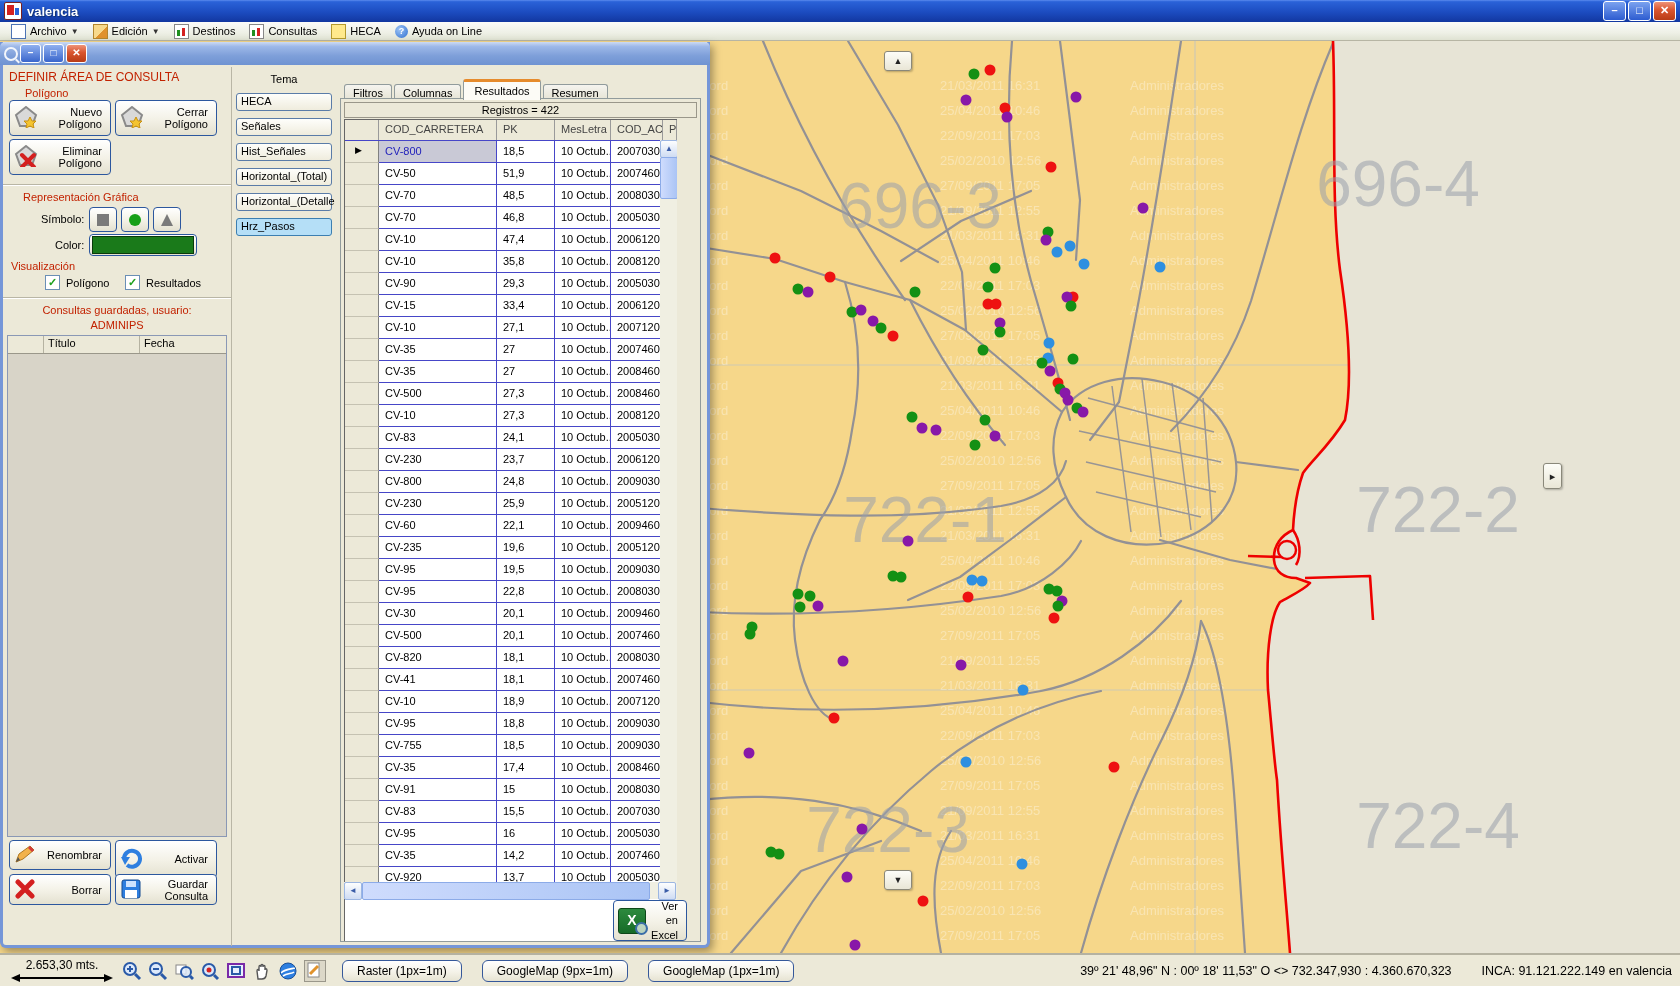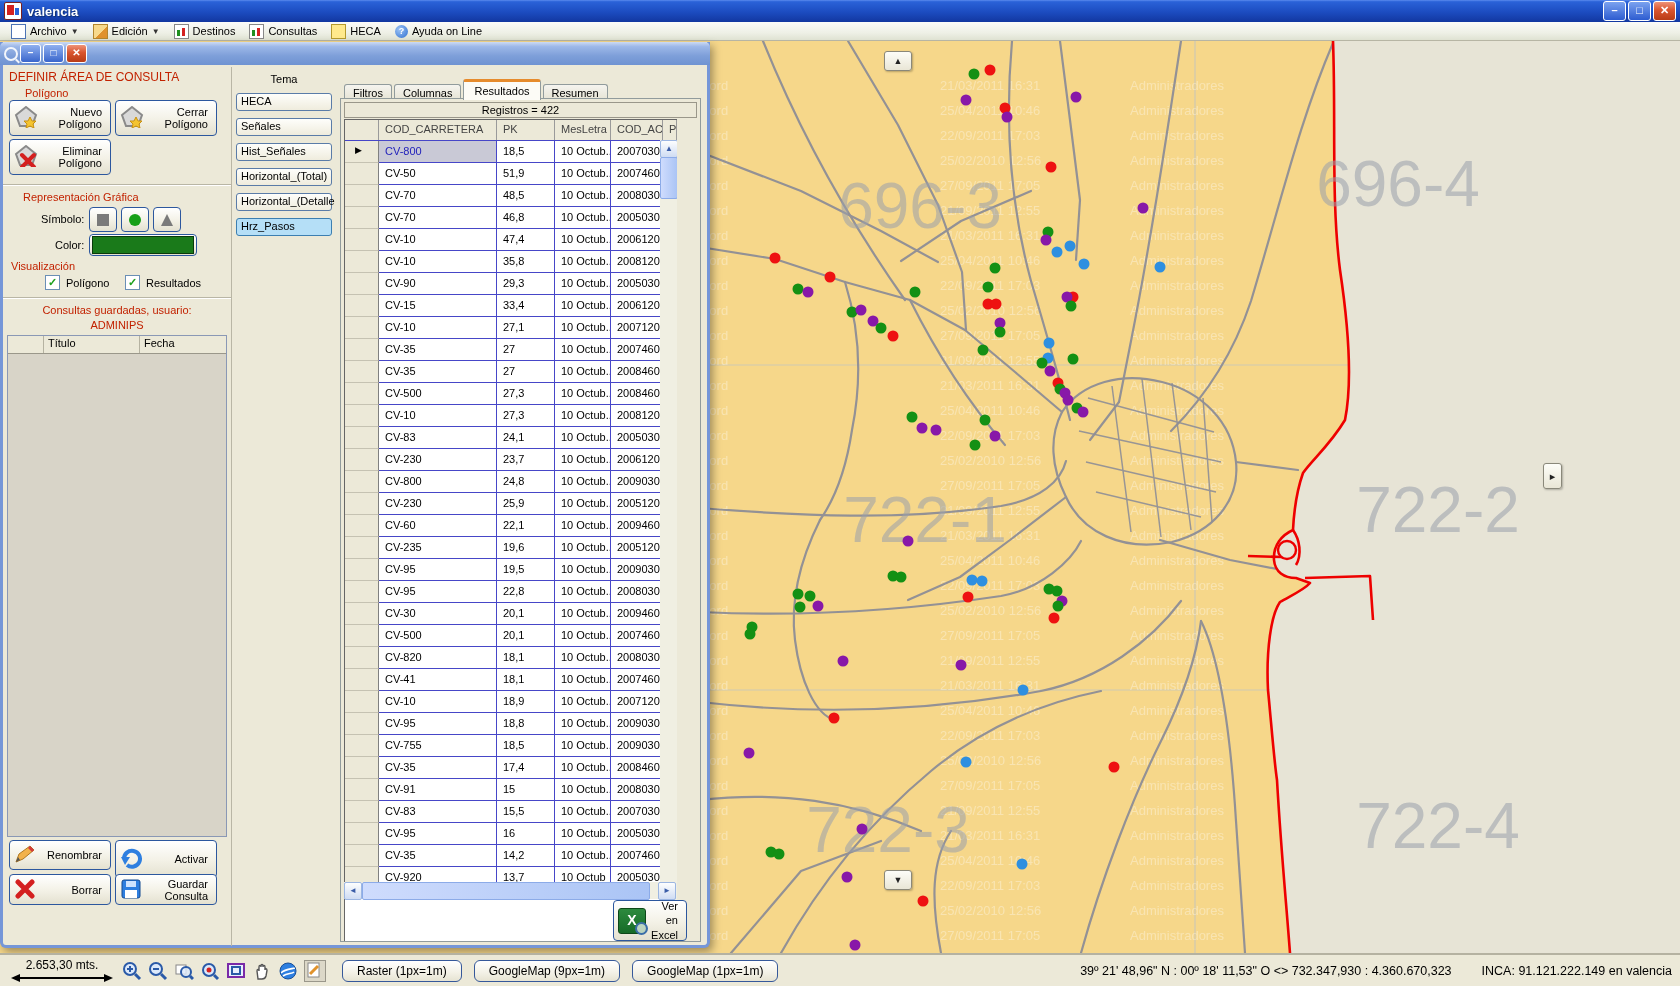--- a/index.html
+++ b/index.html
@@ -898,21 +898,21 @@
       </svg></span>
   <span class="sticon"><svg width="20" height="20">
         <circle cx="10" cy="10" r="8" fill="#2e7fe0"></circle>
         <path d="M3,12 C7,8 13,8 17,7 M5,15 C9,12 14,13 16,11" stroke="#fff" stroke-width="1.6" fill="none"></path>
         <circle cx="10" cy="10" r="8" fill="none" stroke="#1a4f96"></circle>
       </svg></span>
   <span class="sticon" style="background:#dcd8c8;border:1px solid #9a978a;"><svg width="18" height="18">
         <rect x="3" y="2" width="11" height="14" fill="#fff" stroke="#888"></rect>
         <line x1="5" y1="13" x2="13" y2="5" stroke="#e0922c" stroke-width="3"></line>
       </svg></span>
-  <div id="stbuttons" style="display:flex;gap:12px;margin-left:10px;">
+  <div id="stbuttons" style="display:flex;gap:20px;margin-left:10px;">
       <button class="stbtn">Raster (1px=1m)</button>
       <button class="stbtn">GoogleMap (9px=1m)</button>
       <button class="stbtn">GoogleMap (1px=1m)</button>
     </div>
   <div id="statusright">
     <span>39º 21' 48,96" N : 00º 18' 11,53" O  &lt;&gt; 732.347,930 : 4.360.670,323</span>
     <span>INCA: 91.121.222.149 en valencia</span>
   </div>
 </div>
 

